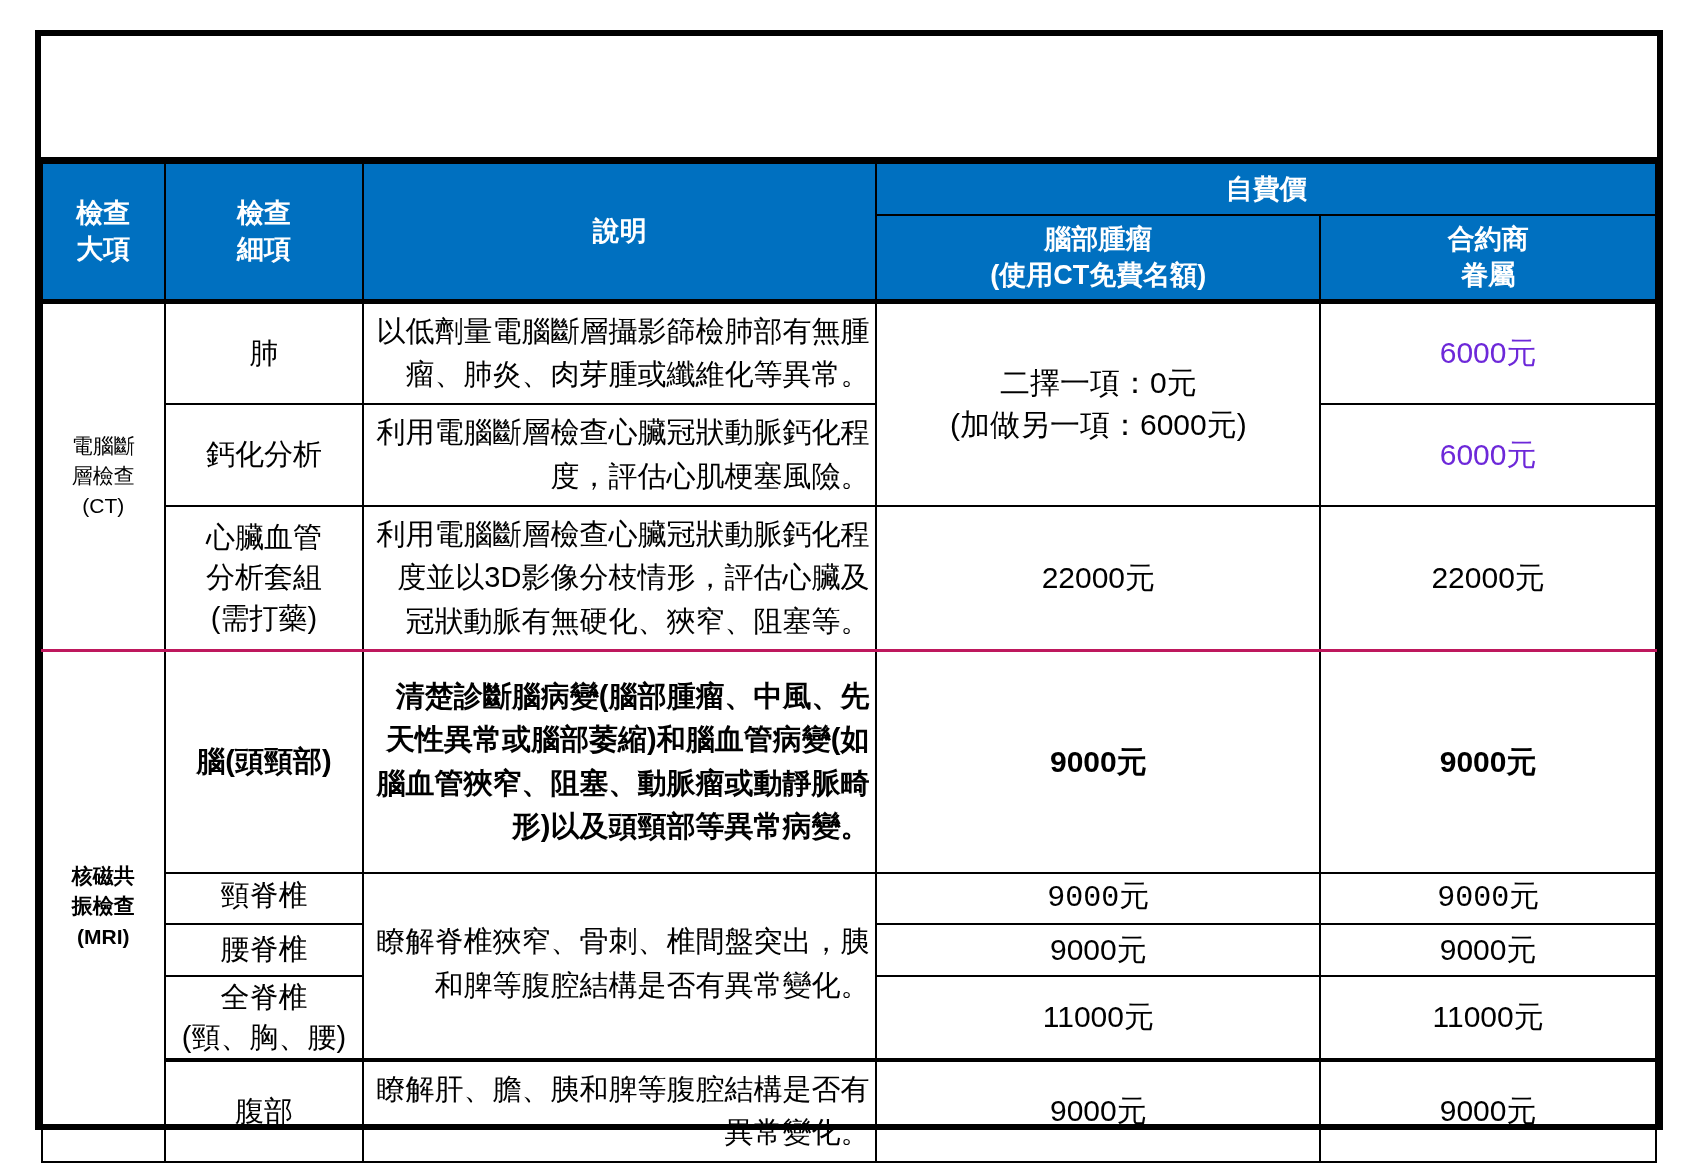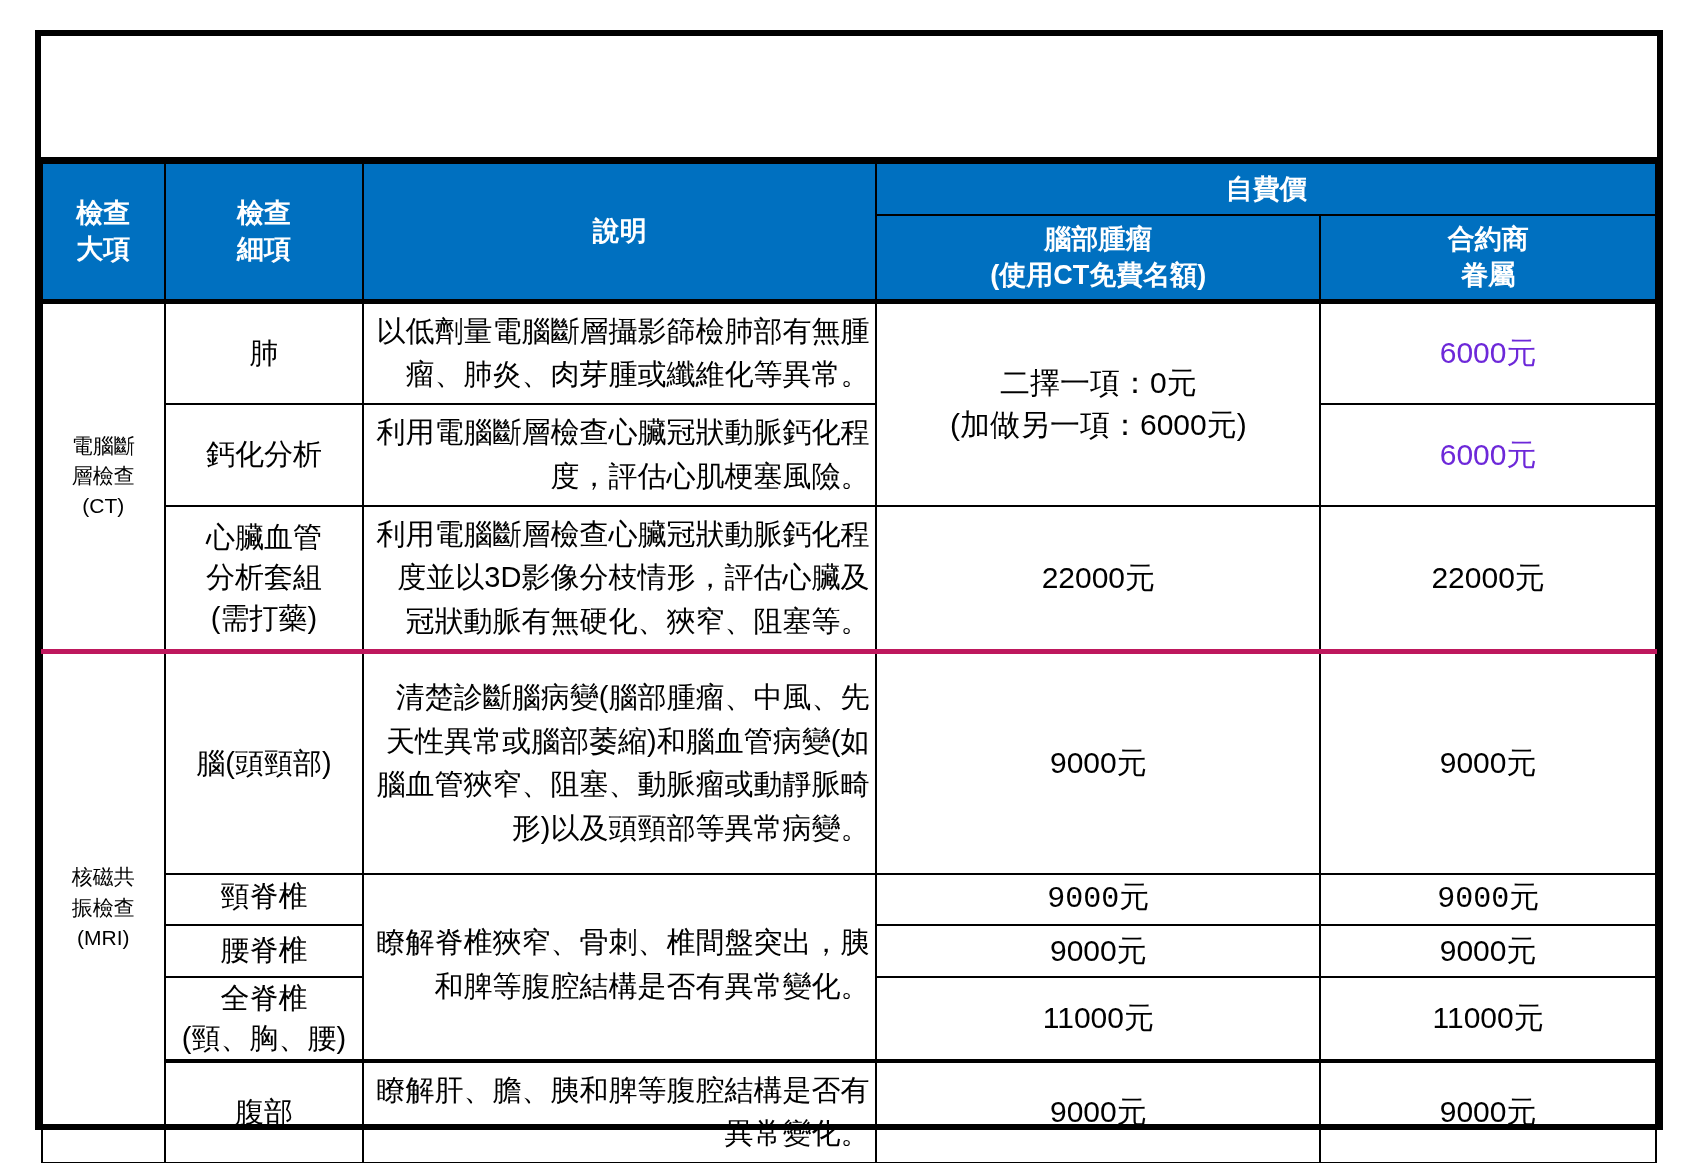--- a/index.html
+++ b/index.html
@@ -65,21 +65,21 @@
   .row-a { height: 52px; }
   .row-b { height: 86px; }
   .r-lung { height: 100px; }
   .r-calc { height: 102px; }
   .r-cardio { height: 120px; margin-top: 6px; }
   .r-brain { height: 222px; }
   .r-cspine { height: 51px; font-family: Liberation Mono, monospace; }
   .r-lspine { height: 52px; }
   .r-fullspine { height: 82px; }
   .r-abdomen { height: 92px; }
-  .group-mri td { border-top: 5px solid #be185d; }
+  .group-mri td { border-top: 3px solid #be185d; font-weight: bold; }
   .row-abdomen td { border-top: 4px solid #000000; }
   td.desc {
     text-align: right;
     padding: 6px 6px 6px 10px;
     line-height: 1.5;
     white-space: normal;
   }
   td.price { font-size: 30px; }
   td.price-red { color: #6d28d9; }
   td.category { font-size: 21px; line-height: 1.45; }

